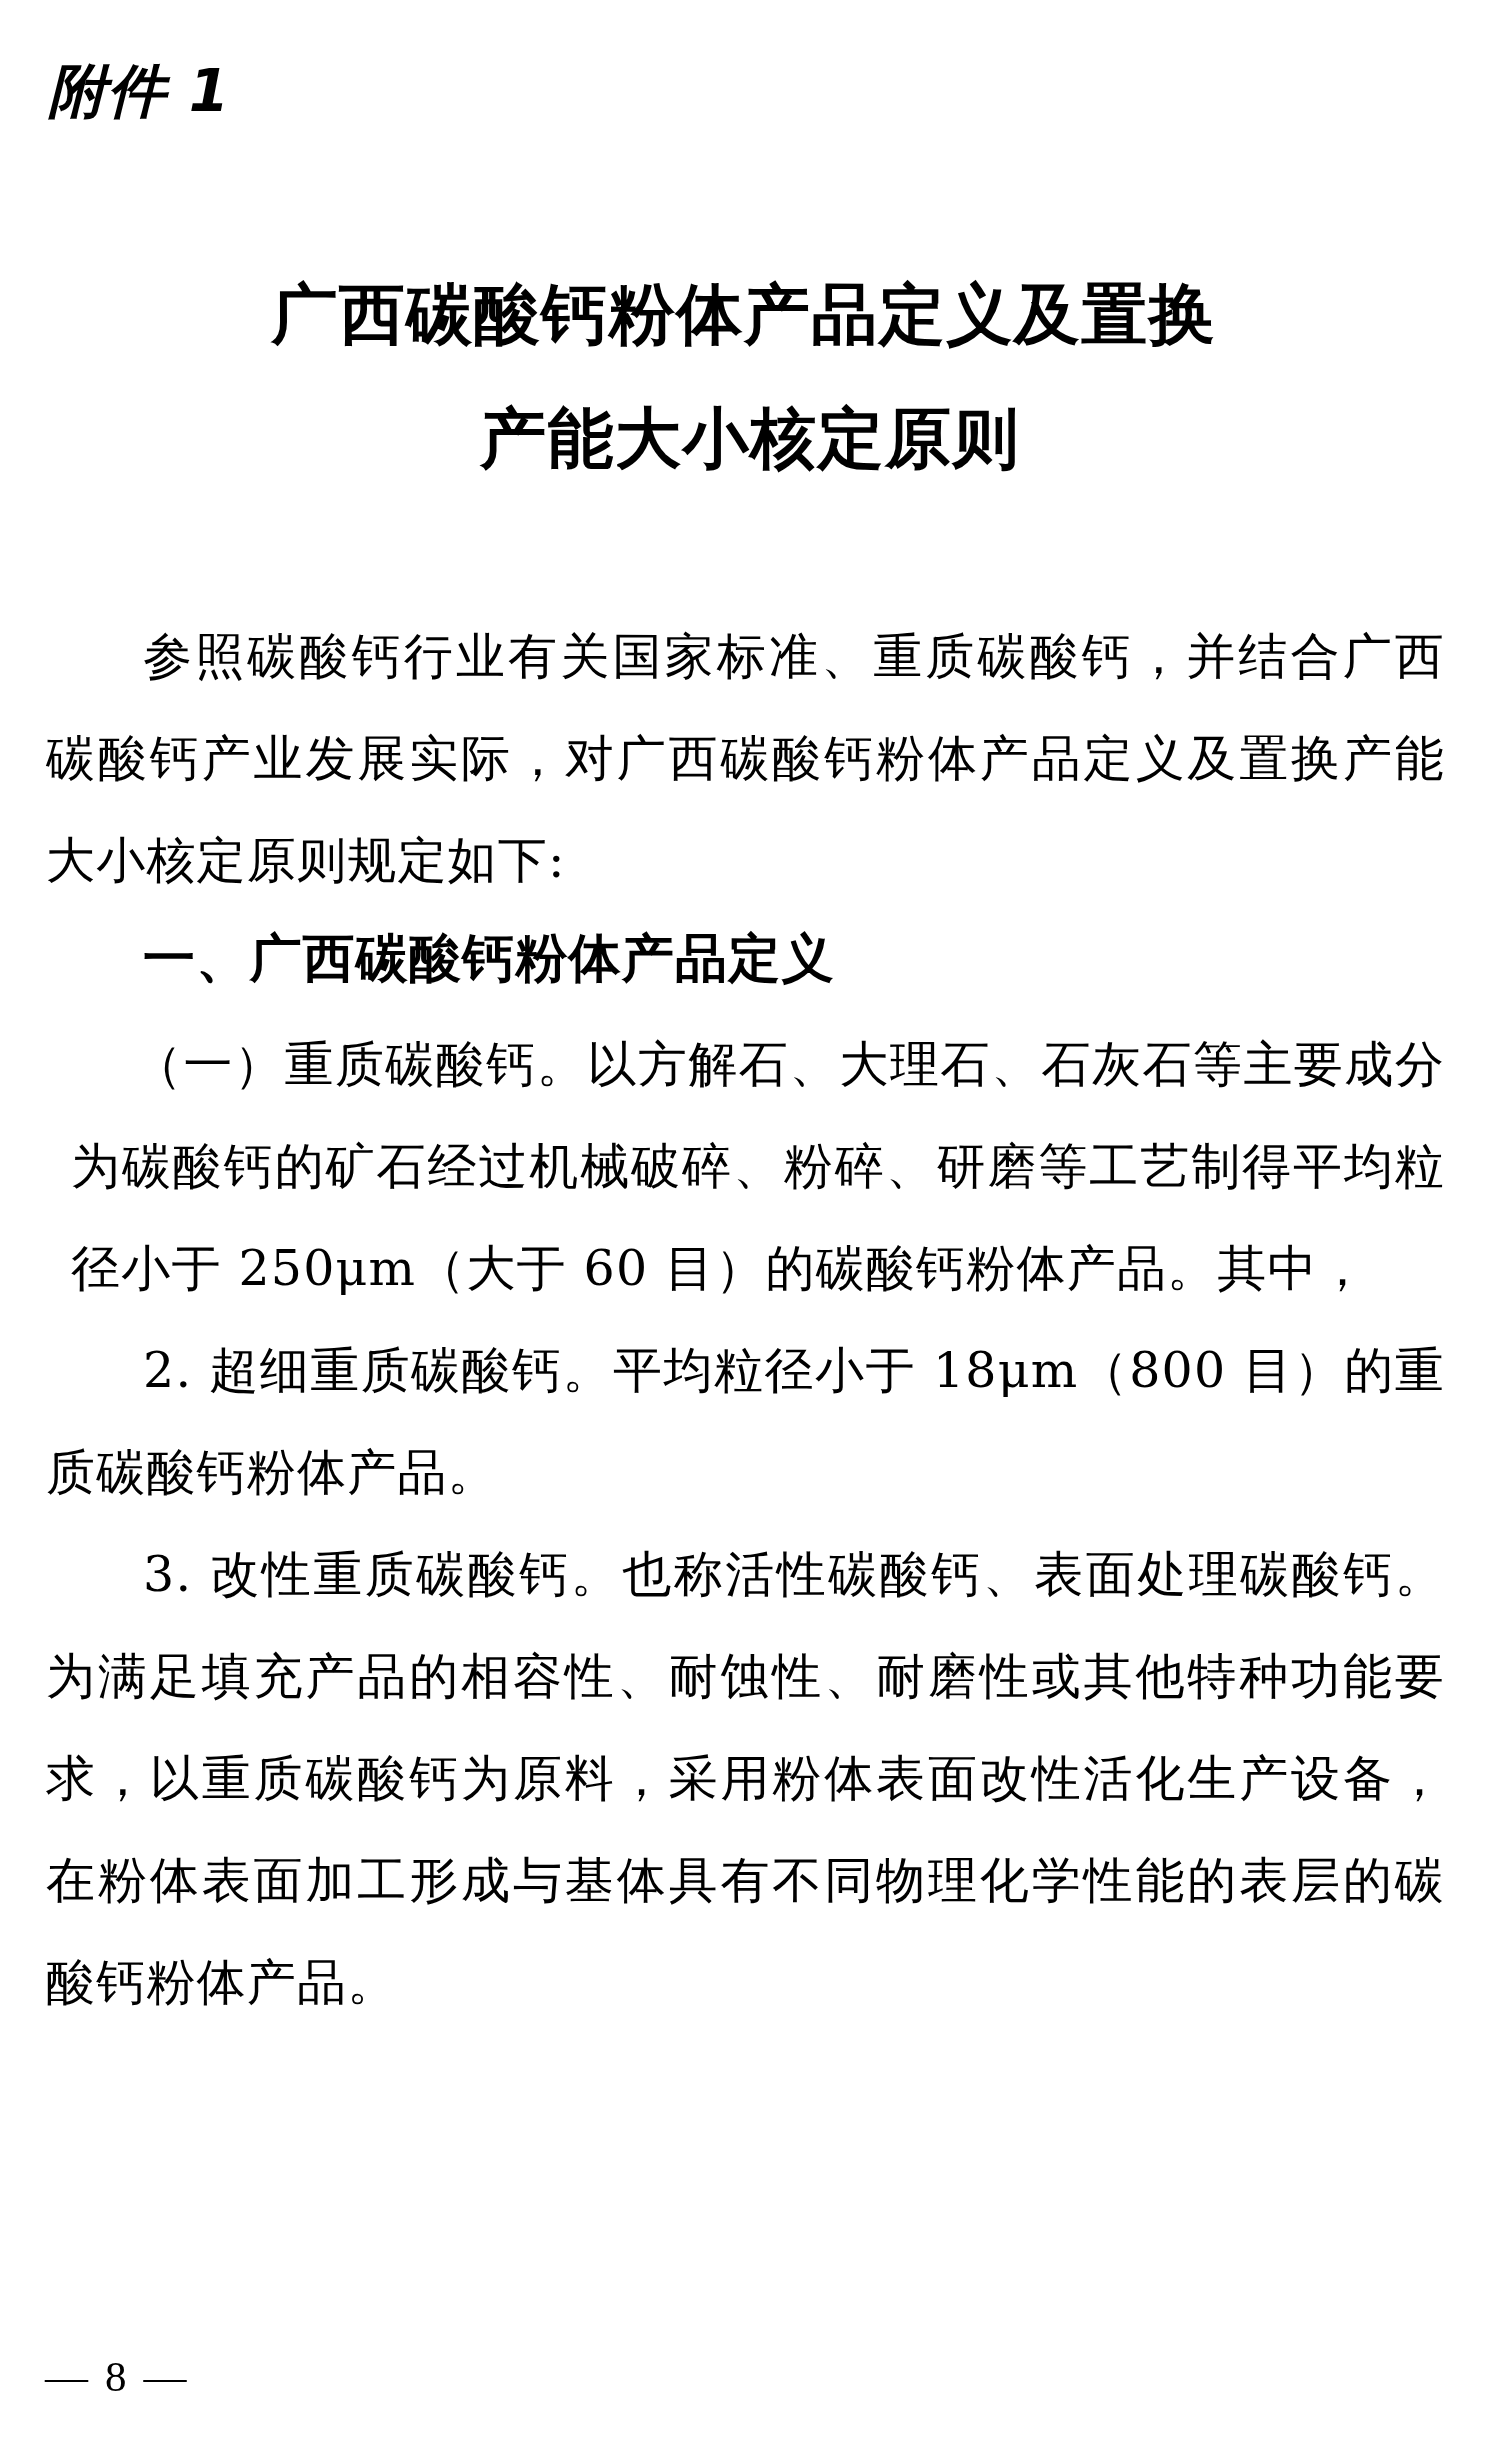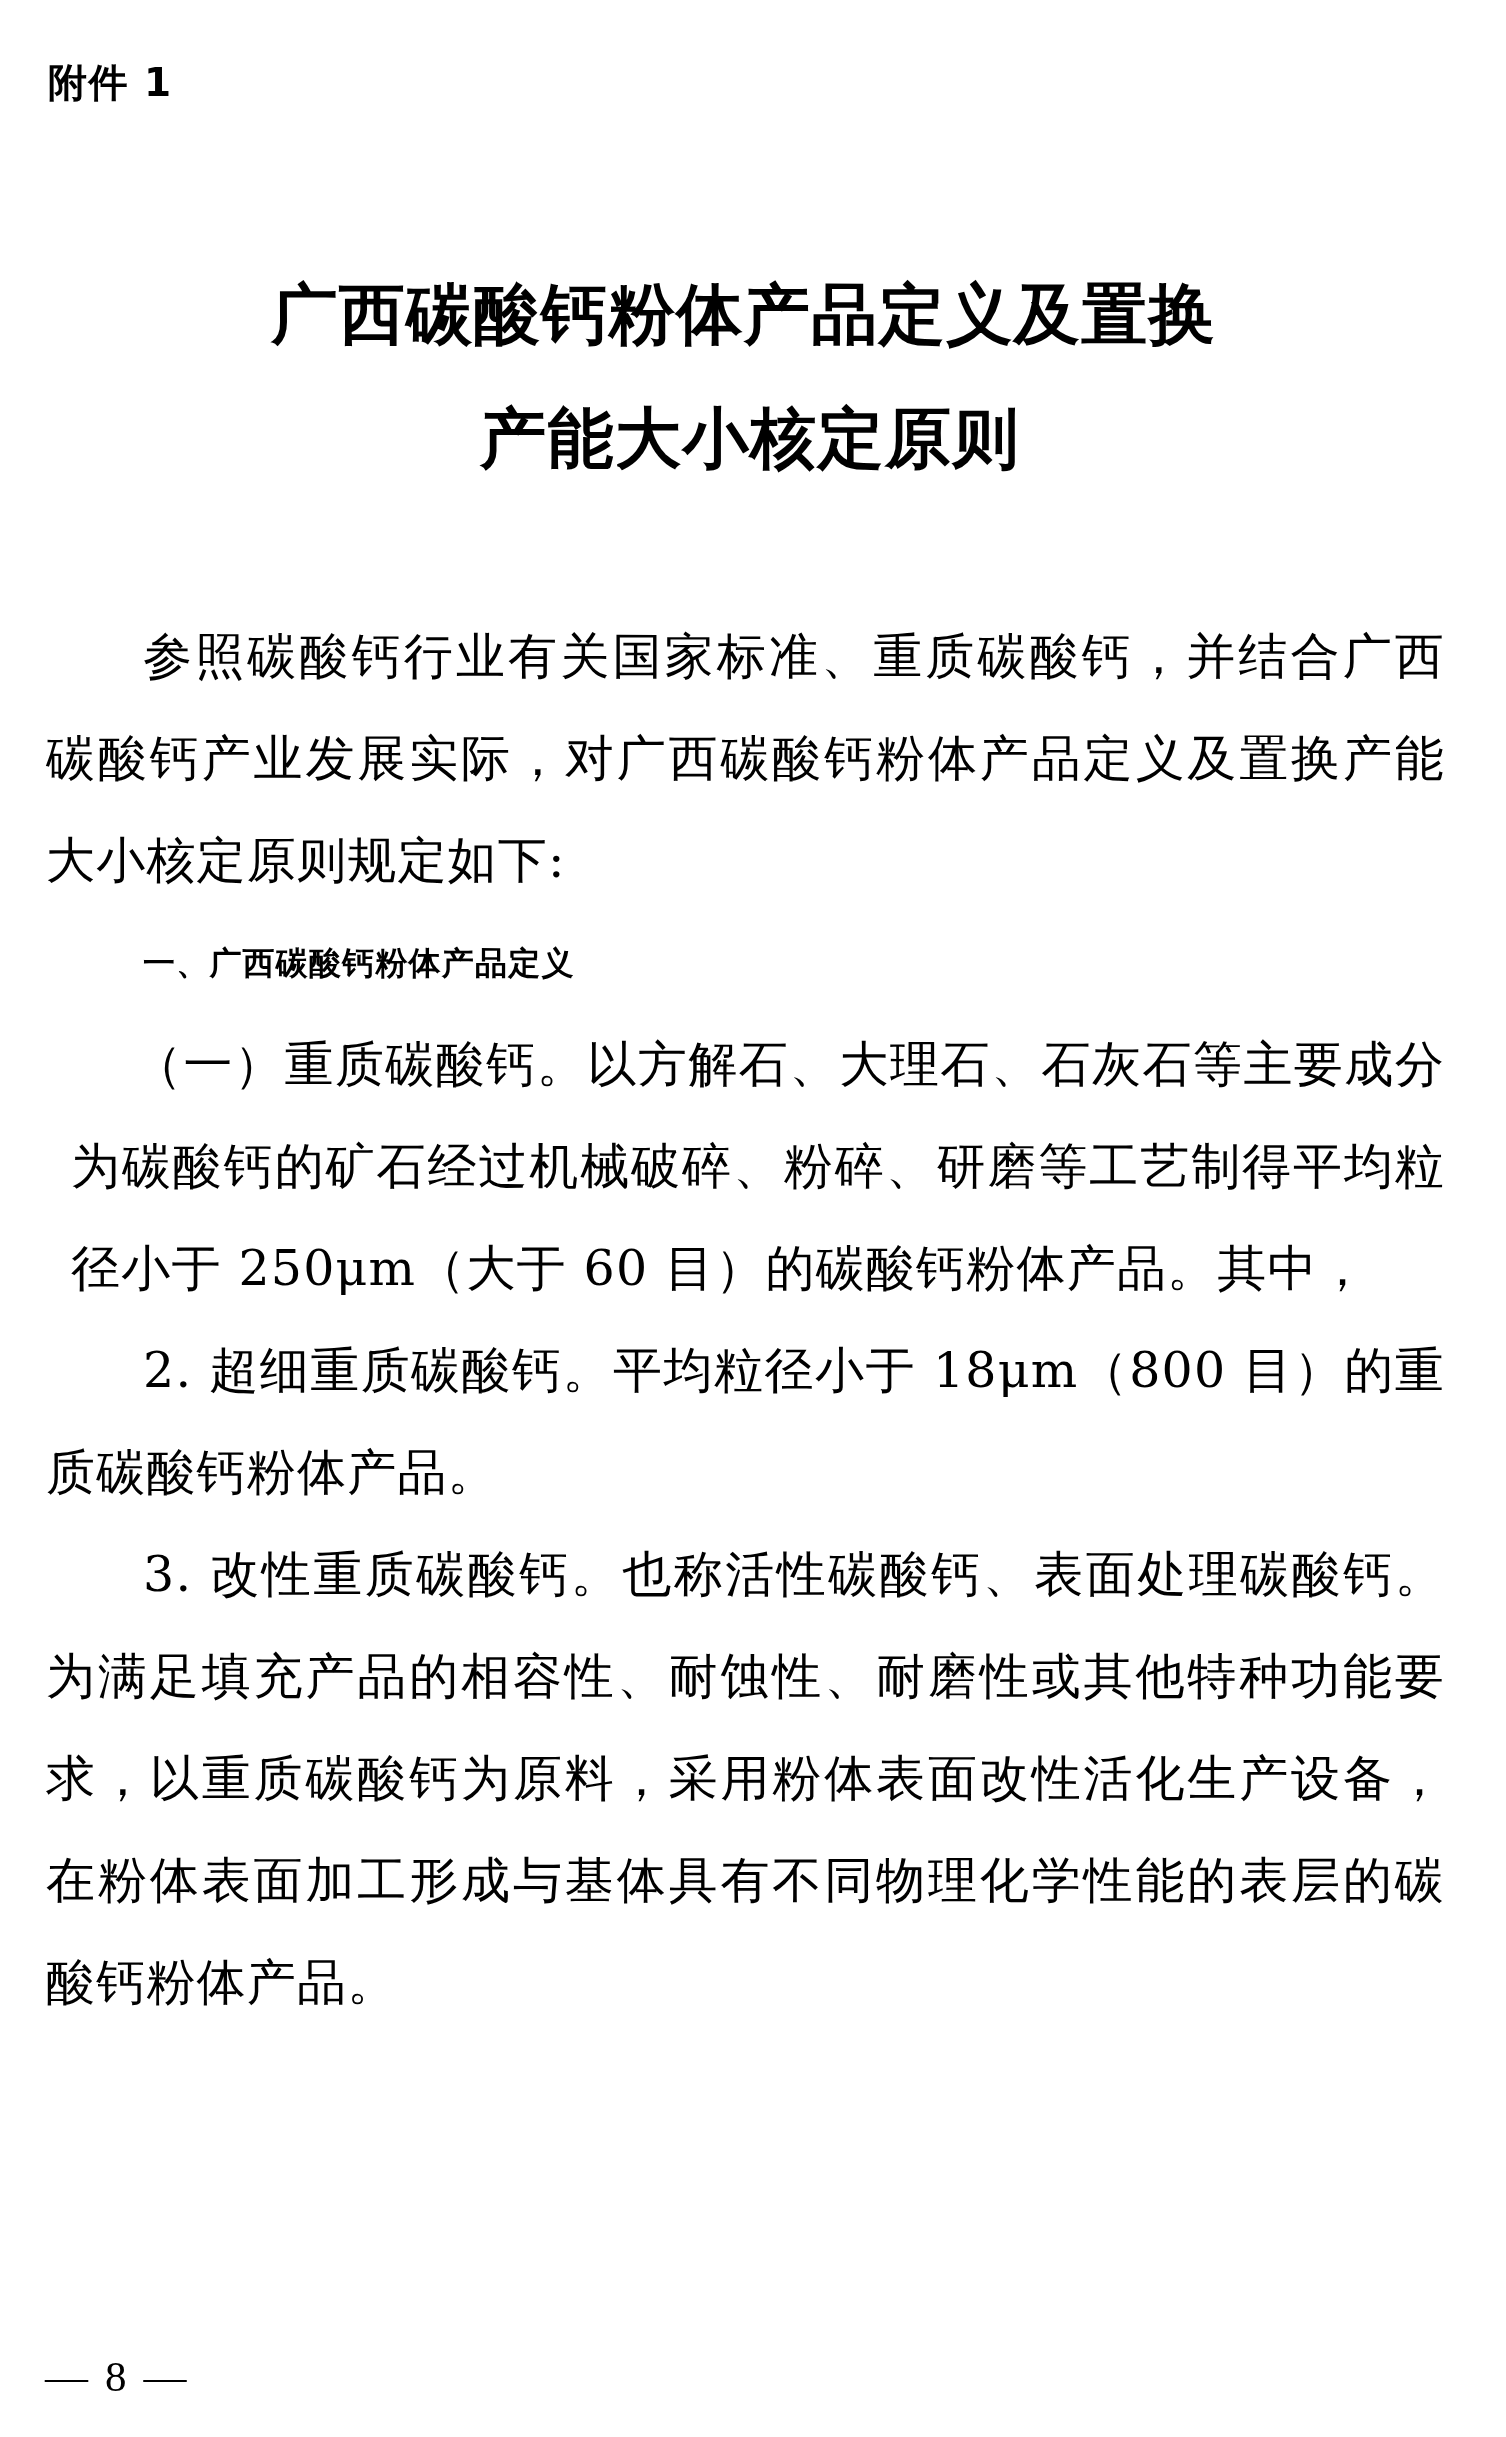--- a/index.html
+++ b/index.html
@@ -11,26 +11,27 @@
       width: 1506px;
       height: 2438px;
       position: relative;
       overflow: hidden;
       color: #000000;
       font-family: "DejaVu Serif", "Liberation Serif", serif;
     }
     .attachment-label {
       position: absolute;
       left: 48px;
-      top: 56px;
+      top: 64px;
       font-family: "DejaVu Sans", "Liberation Sans", sans-serif;
       font-weight: bold;
-      font-size: 39px;
+      font-size: 58px;
       line-height: 54px;
       letter-spacing: 1.5px;
+      font-style: italic;
     }
     .title {
       position: absolute;
       left: 0;
       width: 1506px;
       text-align: center;
       font-family: "DejaVu Serif", "Liberation Serif", serif;
       font-weight: bold;
       font-size: 66px;
       line-height: 85px;
@@ -51,23 +52,23 @@
       text-justify: inter-character;
     }
     .body p {
       margin: 0;
       text-indent: 97px;
       text-align: justify;
       text-align-last: left;
       word-break: break-all;
     }
     .body p.heading {
-      font-family: Liberation Sans, sans-serif;
+      font-family: Liberation Mono, monospace;
       font-weight: bold;
-      font-size: 32px;
+      font-size: 52px;
     }
     .body p.sub {
       text-indent: 62px;
       margin-left: 25px;
     }
     .page-number {
       position: absolute;
       left: 45px;
       top: 2350px;
       font-size: 43px;

